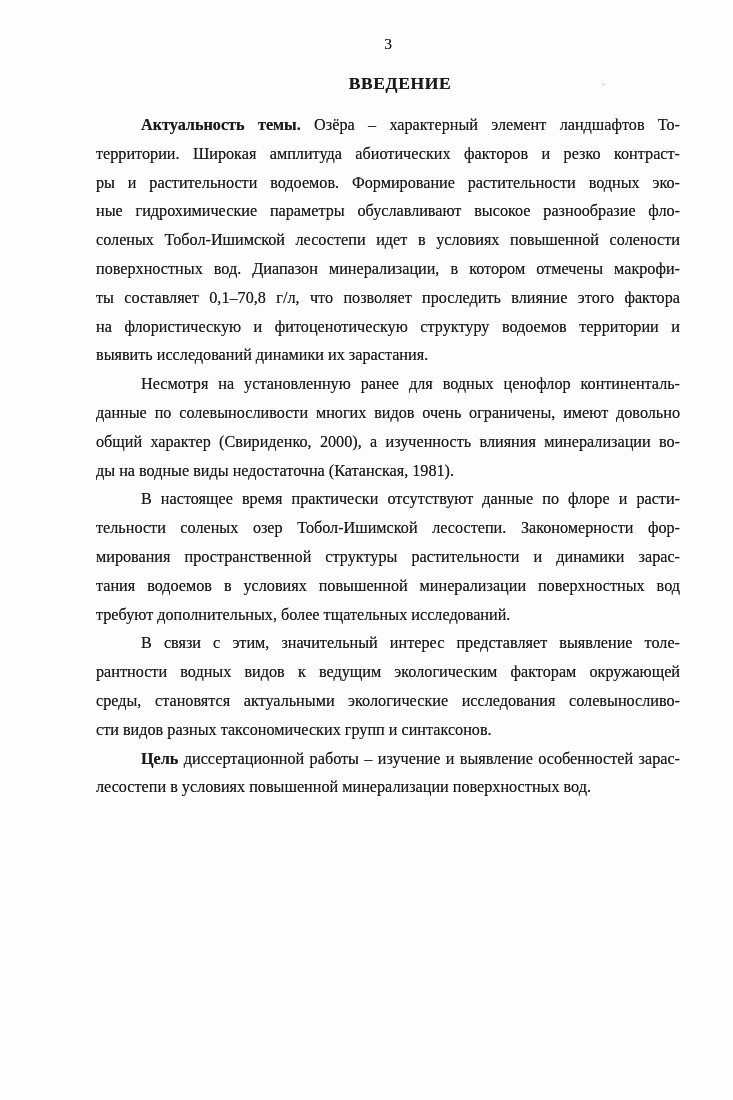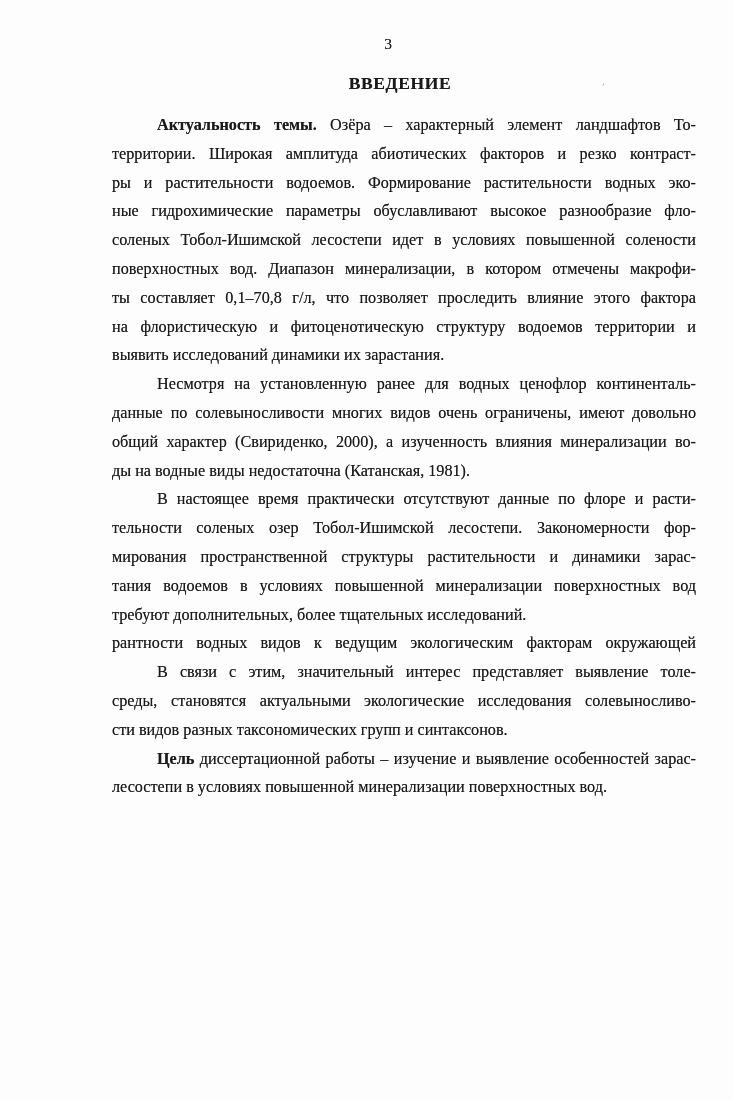--- a/index.html
+++ b/index.html
@@ -44,21 +44,20 @@
     font-size: 10px;
     color: #8f8f8f;
     transform: rotate(12deg);
     text-shadow: none;
   }
   .text-block {
     position: absolute;
     top: 111px;
     left: 96px;
     width: 584px;
-    margin-left: 16px;
   }
   .line {
     height: 28.8px;
     line-height: 28.8px;
     font-size: 16.2px;
     text-align: justify;
     text-align-last: justify;
     white-space: nowrap;
   }
   .line.just {
@@ -93,20 +92,20 @@
       <div class="line just para-end"><span>выявить исследований динамики их зарастания.</span></div>
       <div class="line just indent"><span>Несмотря на установленную ранее для водных ценофлор континенталь-</span></div>
       <div class="line just"><span>данные по солевыносливости многих видов очень ограничены, имеют довольно</span></div>
       <div class="line just"><span>общий характер (Свириденко, 2000), а изученность влияния минерализации во-</span></div>
       <div class="line just para-end"><span>ды на водные виды недостаточна (Катанская, 1981).</span></div>
       <div class="line just indent"><span>В настоящее время практически отсутствуют данные по флоре и расти-</span></div>
       <div class="line just"><span>тельности соленых озер Тобол-Ишимской лесостепи. Закономерности фор-</span></div>
       <div class="line just"><span>мирования пространственной структуры растительности и динамики зарас-</span></div>
       <div class="line just"><span>тания водоемов в условиях повышенной минерализации поверхностных вод</span></div>
       <div class="line just para-end"><span>требуют дополнительных, более тщательных исследований.</span></div>
+      <div class="line just indent"><span>В связи с этим, значительный интерес представляет выявление толе-</span></div>
       <div class="line just"><span>рантности водных видов к ведущим экологическим факторам окружающей</span></div>
-      <div class="line just indent"><span>В связи с этим, значительный интерес представляет выявление толе-</span></div>
       <div class="line just"><span>среды, становятся актуальными экологические исследования солевыносливо-</span></div>
       <div class="line just para-end"><span>сти видов разных таксономических групп и синтаксонов.</span></div>
       <div class="line just indent"><b>Цель</b><span> диссертационной работы – изучение и выявление особенностей зарас-</span></div>
       <div class="line just para-end"><span>лесостепи в условиях повышенной минерализации поверхностных вод.</span></div>
     </div>
 </div>
 
 </body></html>

